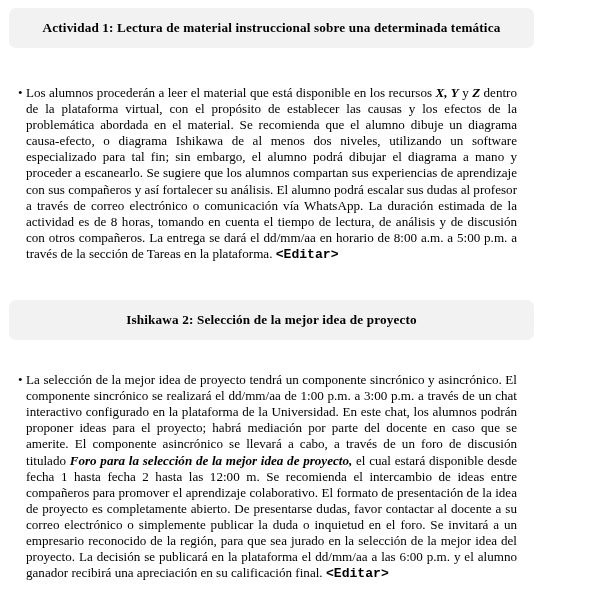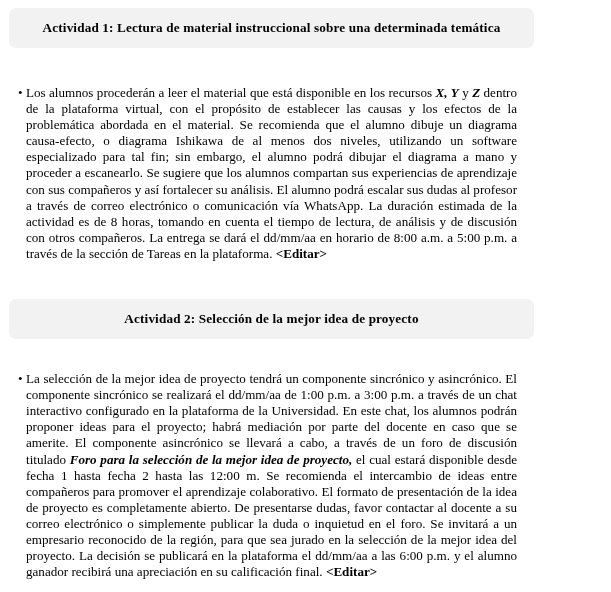--- a/index.html
+++ b/index.html
@@ -65,21 +65,21 @@
   .body-text {
     flex: 1 1 auto;
     text-align: justify;
     text-justify: inter-word;
     font-size: 13.1px;
     line-height: 16.1px;
     color: #000000;
     hyphens: none;
   }
   .body-text i { font-style: italic; font-weight: bold; }
-  .body-text b { font-weight: bold; }
+  .body-text b { font-weight: bold; font-family: Liberation Mono, monospace; }
 
   
   .spacer-after-banner-1 { height: 37px; }
   .spacer-after-para-1   { height: 37px; }
   .spacer-after-banner-2 { height: 32px; }
   .top-gap { height: 8px; }
 </style>
 </head>
 <body>
 
@@ -96,21 +96,21 @@
   <div class="activity-body">
     <div class="bullet-row">
       <span class="bullet-mark">•</span>
       <div class="body-text"><span>Los alumnos procederán a leer el material que está disponible en los recursos </span><i>X, Y</i><span> y </span><i>Z</i><span> dentro de la plataforma virtual, con el propósito de establecer las causas y los efectos de la problemática abordada en el material.  Se recomienda que el alumno dibuje un diagrama causa-efecto, o diagrama Ishikawa de al menos dos niveles, utilizando un software especializado para tal fin; sin embargo, el alumno podrá dibujar el diagrama a mano y proceder a escanearlo.  Se sugiere que los alumnos compartan sus experiencias de aprendizaje con sus compañeros y así fortalecer su análisis.  El alumno podrá escalar sus dudas al profesor a través de correo electrónico o comunicación vía WhatsApp.  La duración estimada de la actividad es de 8 horas, tomando en cuenta el tiempo de lectura, de análisis y de discusión con otros compañeros.  La entrega se dará el dd/mm/aa en horario de 8:00 a.m. a 5:00 p.m. a través de la sección de Tareas en la plataforma.  </span><b>&lt;Editar&gt;</b></div>
     </div>
   </div>
 
   <div class="spacer-after-para-1"></div>
 
   <div class="activity-banner">
-    <div class="banner-title">Actividad 2: Selección de la mejor idea de proyecto</div>
+    <div class="banner-title">Ishikawa 2: Selección de la mejor idea de proyecto</div>
   </div>
 
   <div class="spacer-after-banner-2"></div>
 
   <div class="activity-body">
     <div class="bullet-row">
       <span class="bullet-mark">•</span>
       <div class="body-text"><span>La selección de la mejor idea de proyecto tendrá un componente sincrónico y asincrónico.  El componente sincrónico se realizará el dd/mm/aa de 1:00 p.m. a 3:00 p.m. a través de un chat interactivo configurado en la plataforma de la Universidad.  En este chat, los alumnos podrán proponer ideas para el proyecto; habrá  mediación  por parte del docente en caso que se amerite.  El componente asincrónico se llevará a cabo, a través de un foro de discusión titulado </span><i>Foro para la selección de la mejor idea de proyecto,</i><span> el cual estará disponible desde fecha 1 hasta fecha 2 hasta las 12:00 m.  Se recomienda el intercambio de ideas entre compañeros para promover el aprendizaje colaborativo.  El formato de presentación de la idea de proyecto es completamente abierto.   De presentarse dudas, favor contactar al docente a su correo electrónico o simplemente publicar la duda o inquietud en el foro.  Se invitará a un empresario reconocido de la región, para que sea jurado en la selección de la mejor idea del proyecto.  La decisión se publicará en la  plataforma el dd/mm/aa a las 6:00 p.m. y el alumno ganador recibirá una apreciación en su calificación final. </span><b>&lt;Editar&gt;</b></div>
     </div>
   </div>

